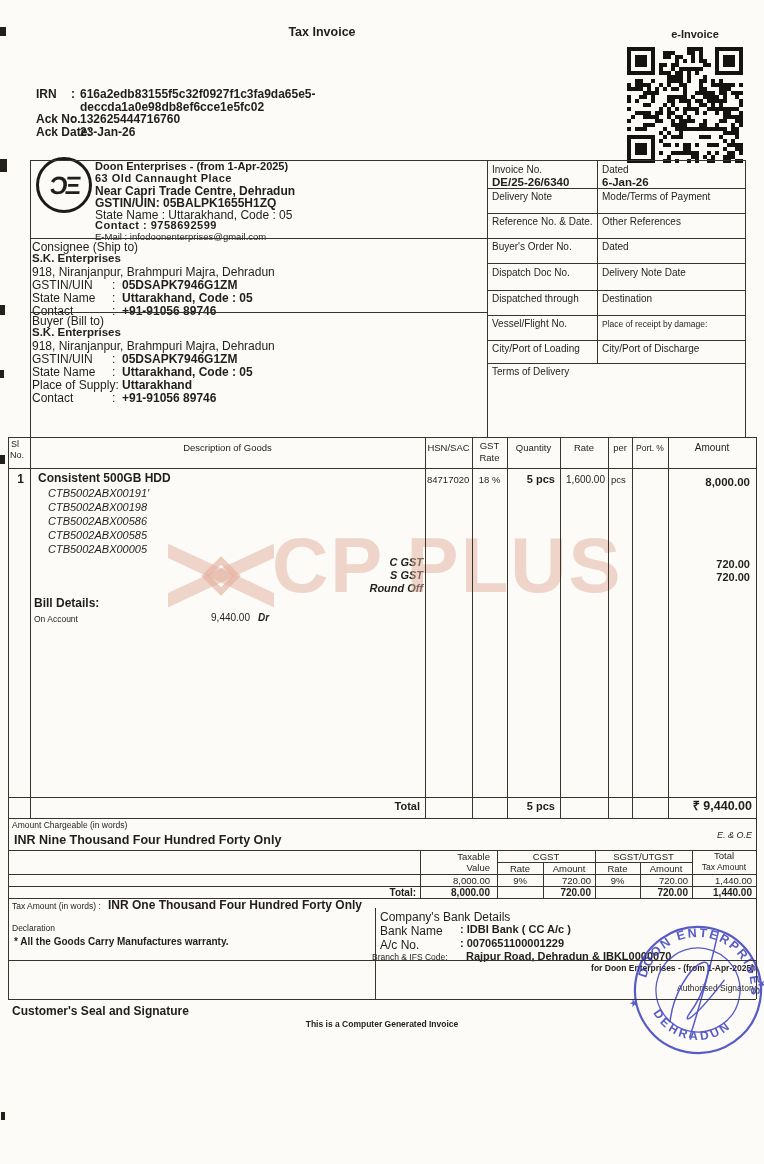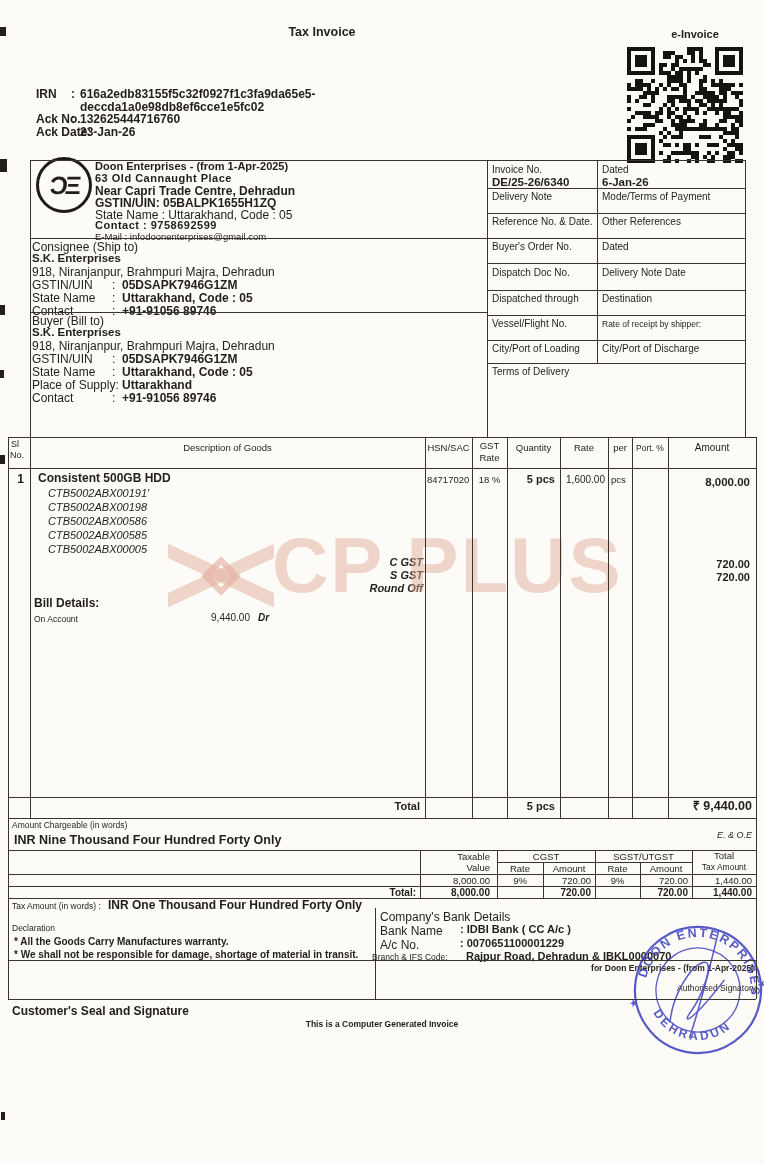--- a/index.html
+++ b/index.html
@@ -403,21 +403,21 @@
 <div class="ab f10" style="left:602px;top:191px">Mode/Terms of Payment</div>
 <div class="ab f10" style="left:492px;top:216px">Reference No. &amp; Date.</div>
 <div class="ab f10" style="left:602px;top:216px">Other References</div>
 <div class="ab f10" style="left:492px;top:241px">Buyer's Order No.</div>
 <div class="ab f10" style="left:602px;top:241px">Dated</div>
 <div class="ab f10" style="left:492px;top:267px">Dispatch Doc No.</div>
 <div class="ab f10" style="left:602px;top:267px">Delivery Note Date</div>
 <div class="ab f10" style="left:492px;top:293px">Dispatched through</div>
 <div class="ab f10" style="left:602px;top:293px">Destination</div>
 <div class="ab f10" style="left:492px;top:318px">Vessel/Flight No.</div>
-<div class="ab f8" style="left:602px;top:319px">Rate of receipt by shipper:</div>
+<div class="ab f8" style="left:602px;top:319px">Place of receipt by damage:</div>
 <div class="ab f10" style="left:492px;top:343px">City/Port of Loading</div>
 <div class="ab f10" style="left:602px;top:343px">City/Port of Discharge</div>
 <div class="ab f10" style="left:492px;top:366px">Terms of Delivery</div>
 
 <div class="ab f9" style="left:11px;top:439px">Sl</div>
 <div class="ab f9" style="left:10px;top:450px">No.</div>
 <div class="ab f95 c" style="left:30px;top:442px;width:395px">Description of Goods</div>
 <div class="ab f95 c" style="left:425px;top:442px;width:47px">HSN/SAC</div>
 <div class="ab f95 c" style="left:472px;top:440px;width:35px">GST</div>
 <div class="ab f95 c" style="left:472px;top:452px;width:35px">Rate</div>
@@ -495,21 +495,20 @@
 <div class="ab b f12" style="left:108px;top:898px">INR One Thousand Four Hundred Forty Only</div>
 <div class="ab f105" style="left:380px;top:910px">Company's Bank Details</div>
 <div class="ab f105" style="left:380px;top:924px">Bank Name</div>
 <div class="ab b f11" style="left:460px;top:923px">: IDBI Bank ( CC A/c )</div>
 <div class="ab f105" style="left:380px;top:938px">A/c No.</div>
 <div class="ab b f11" style="left:460px;top:937px">: 0070651100001229</div>
 <div class="ab f8" style="left:372px;top:952px">Branch &amp; IFS Code:</div>
 <div class="ab b f11" style="left:466px;top:950px">Rajpur Road, Dehradun &amp; IBKL0000070</div>
 <div class="ab f8 u" style="left:12px;top:923px">Declaration</div>
 <div class="ab b f10" style="left:14px;top:936px">* All the Goods Carry Manufactures warranty.</div>
-<div class="ab b f10" style="left:14px;top:949px">* We shall not be responsible for damage, shortage of material in transit.</div>
 <div class="ab b f105" style="left:12px;top:1004px">Customer's Seal and Signature</div>
 <div class="ab b f8 r" style="left:500px;top:963px;width:254px">for Doon Enterprises - (from 1-Apr-2025)</div>
 <div class="ab f8 r" style="left:630px;top:983px;width:126px">Authorised Signatory</div>
 
 <div class="ab b f8 c" style="left:132px;top:1019px;width:500px">This is a Computer Generated Invoice</div>
 
 <svg class="ab" style="left:624px;top:914px" width="148" height="152" viewBox="0 0 148 152">
   <g transform="rotate(10 74 76)" opacity="0.85">
     <circle cx="74" cy="76" r="63" fill="none" stroke="#3c3fbe" stroke-width="2.2"></circle>
     <circle cx="74" cy="76" r="42" fill="none" stroke="#3c3fbe" stroke-width="1.3"></circle>

